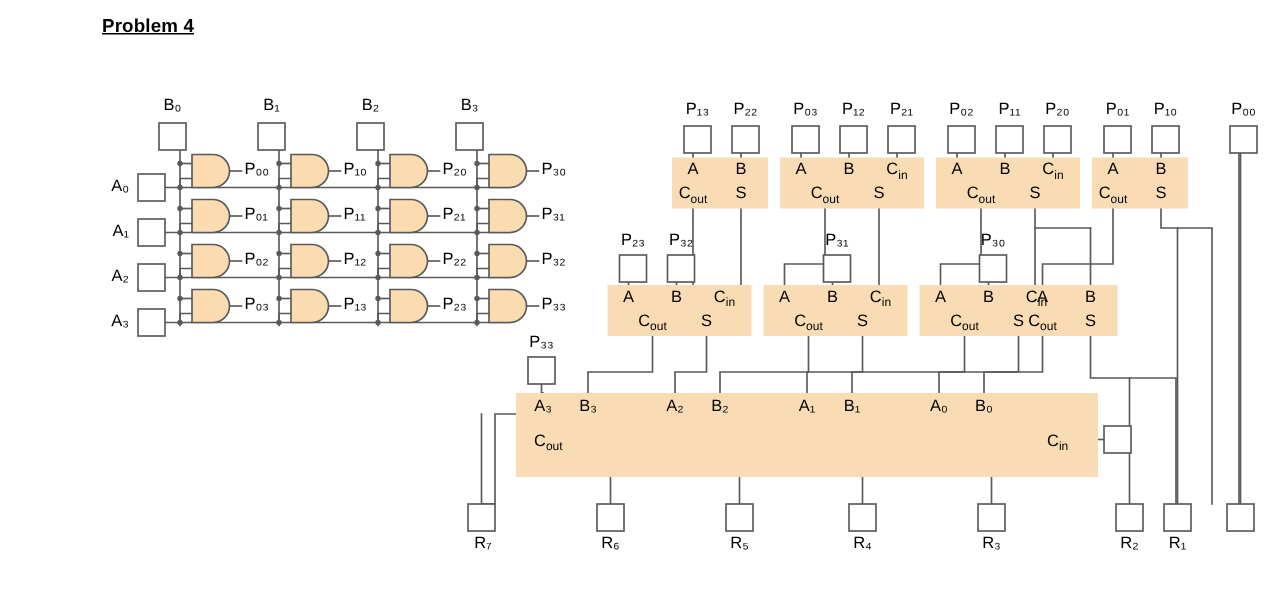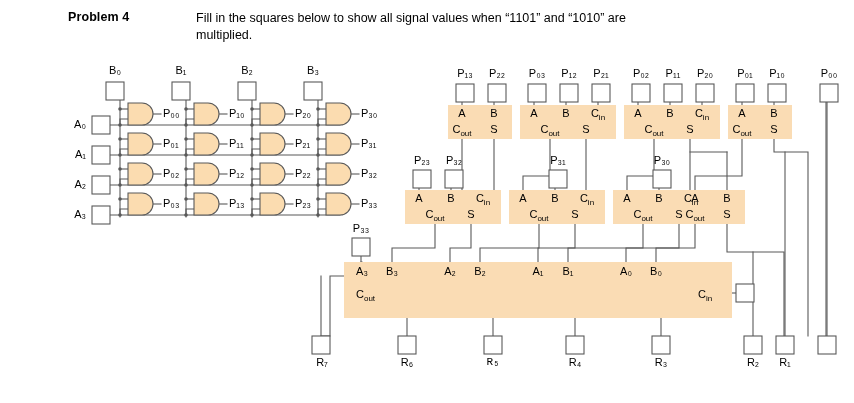--- a/index.html
+++ b/index.html
@@ -1,36 +1,35 @@
 <!DOCTYPE html>
 <html><head>
 <meta charset="utf-8">
 <style>
   html,body{margin:0;padding:0;background:#ffffff;}
   body{width:854px;height:403px;font-family:"Liberation Sans",sans-serif;color:#000;overflow:hidden;position:relative;}
   #root{position:relative;width:854px;height:403px;}
 
-  .hdr{position:absolute;}
+  .hdr{position:absolute;text-decoration:underline;}
   .hdr-title{left:68px;top:10px;font-size:12.5px;font-weight:bold;letter-spacing:0.1px;}
   .hdr-body{left:196px;top:10px;width:430px;font-size:12.5px;line-height:17px;}
 
   svg{position:absolute;left:0;top:0;}
 
   .lbl{position:absolute;font-size:11px;white-space:nowrap;}
   .lbl sub{font-size:8px;}
   .lbl-c{transform:translateX(-50%);}
   .lbl-r{transform:translateX(-100%);}
 </style>
 </head>
 <body>
 
 <div id="root">
 
   <div class="hdr hdr-title">Problem 4</div>
-  <div class="hdr hdr-body">Fill in the squares below to show all signal values when “1101” and “1010” are multiplied.</div>
 
   <svg id="diagram" width="854" height="403">
     <defs>
       <g id="andgate">
         <path d="M0,0 L14,0 A11,11 0 0 1 14,22 L0,22 Z" fill="#fbdcb0" stroke="#595959" stroke-width="1.1"></path>
       </g>
     </defs>
     <g id="wires" stroke="#595959" stroke-width="1.1" fill="none" stroke-linecap="square">
         <polyline points="120,100 120,217"></polyline>
         <polyline points="186,100 186,217"></polyline>
@@ -315,20 +314,20 @@
       <div class="lbl lbl-c" style="left: 480px; top: 265px;">B₂</div>
       <div class="lbl lbl-c" style="left: 538px; top: 265px;">A₁</div>
       <div class="lbl lbl-c" style="left: 568px; top: 265px;">B₁</div>
       <div class="lbl lbl-c" style="left: 626px; top: 265px;">A₀</div>
       <div class="lbl lbl-c" style="left: 656px; top: 265px;">B₀</div>
       <div class="lbl" style="left: 356px; top: 288px;">C<sub>out</sub></div>
       <div class="lbl" style="left: 698px; top: 288px;">C<sub>in</sub></div>
       <div class="lbl lbl-c" style="left: 361px; top: 222px;">P₃₃</div>
       <div class="lbl lbl-c" style="left: 322px; top: 356px;">R₇</div>
       <div class="lbl lbl-c" style="left: 407px; top: 356px;">R₆</div>
-      <div class="lbl lbl-c" style="left: 493px; top: 356px; font-family: Liberation Mono, monospace;">R₅</div>
+      <div class="lbl lbl-c" style="left: 493px; top: 356px;">R₅</div>
       <div class="lbl lbl-c" style="left: 575px; top: 356px;">R₄</div>
       <div class="lbl lbl-c" style="left: 661px; top: 356px;">R₃</div>
       <div class="lbl lbl-c" style="left: 753px; top: 356px;">R₂</div>
       <div class="lbl lbl-c" style="left: 785px; top: 356px;">R₁</div>
       <div class="lbl lbl-c" style="left: 871px; top: 356px;">R₀</div>
     </div>
 </div>
 
 </body></html>

